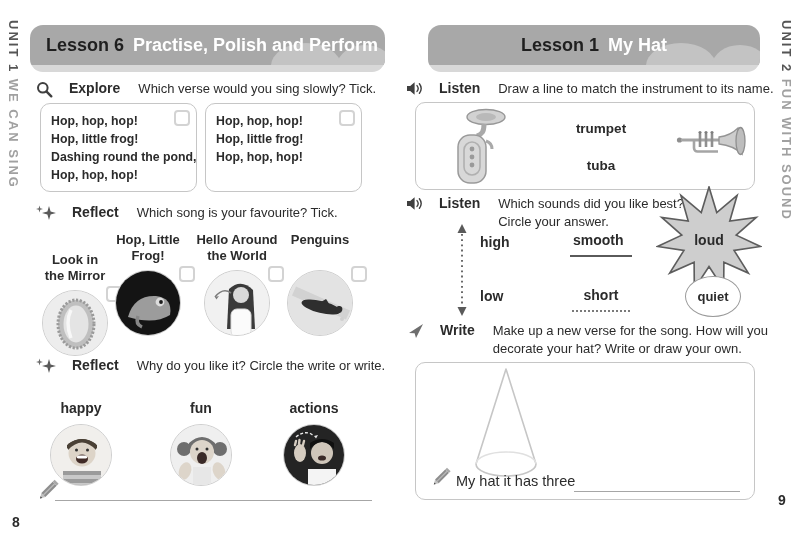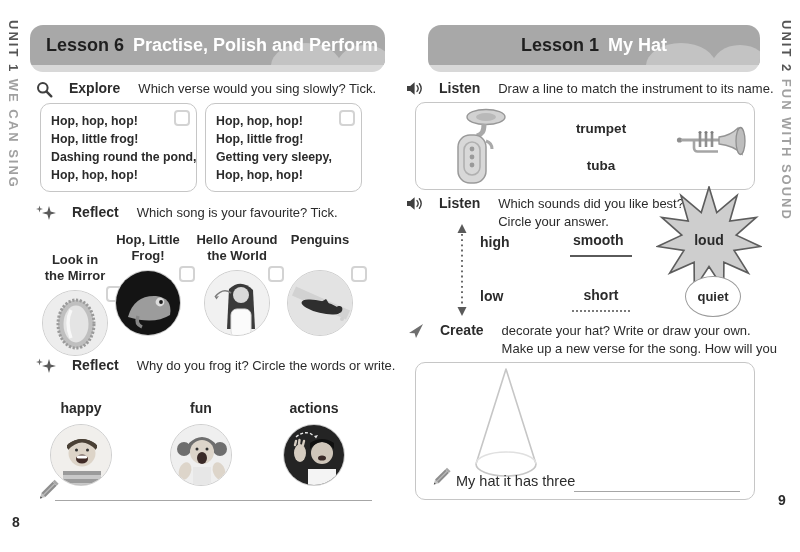--- a/index.html
+++ b/index.html
@@ -129,21 +129,20 @@
       <div>Hop, hop, hop!</div>
       <div>Hop, little frog!</div>
       <div>Dashing round the pond,</div>
       <div>Hop, hop, hop!</div>
       <div class="checkbox"></div>
     </div>
 
     <div class="verse-card verse-2">
       <div>Hop, hop, hop!</div>
       <div>Hop, little frog!</div>
-      <div>Getting very sleepy,</div>
       <div>Hop, hop, hop!</div>
       <div class="checkbox"></div>
     </div>
 
     <div class="activity-row" style="left:36px;top:204px;">
       <span class="icon">
         <svg width="20" height="16" viewBox="0 0 20 16">
             <path d="M13 1 L14.6 6.4 L20 8 L14.6 9.6 L13 15 L11.4 9.6 L6 8 L11.4 6.4 Z" fill="#5a5a5a"></path>
             <path d="M3.5 0.5 L4.3 3.2 L7 4 L4.3 4.8 L3.5 7.5 L2.7 4.8 L0 4 L2.7 3.2 Z" fill="#6a6a6a"></path>
           </svg>
@@ -223,21 +222,21 @@
 
     <div class="activity-row" style="left:36px;top:357px;">
       <span class="icon">
         <svg width="20" height="16" viewBox="0 0 20 16">
             <path d="M13 1 L14.6 6.4 L20 8 L14.6 9.6 L13 15 L11.4 9.6 L6 8 L11.4 6.4 Z" fill="#5a5a5a"></path>
             <path d="M3.5 0.5 L4.3 3.2 L7 4 L4.3 4.8 L3.5 7.5 L2.7 4.8 L0 4 L2.7 3.2 Z" fill="#6a6a6a"></path>
           </svg>
       </span>
       <span class="activity-label">Reflect</span>
       <span class="activity-text">
-          <span>Why do you frog it? Circle the words or write.</span>
+          <span>Why do you like it? Circle the write or write.</span>
         </span>
     </div>
 
     <div class="reason-col" style="left:35px;">
       <div class="reason-word">happy</div>
       <div class="circle-img">
         <svg width="62" height="62" viewBox="0 0 62 62">
             <rect width="62" height="62" fill="#f1efec"></rect>
             <circle cx="31" cy="28" r="13.5" fill="#ddd4c8"></circle>
             <path d="M16 24 Q31 6 46 24 L46 20 Q31 8 16 20 Z" fill="#4a4035"></path>
@@ -406,24 +405,24 @@
     <div class="quiet-circle">
       <span>quiet</span>
     </div>
 
     <div class="activity-row" style="left:8px;top:322px;">
       <span class="icon">
         <svg width="16" height="16" viewBox="0 0 16 16">
             <path d="M1 10 L15 1 L8 15 L6.6 10.3 Z" fill="#6e6e6e"></path>
           </svg>
       </span>
-      <span class="activity-label">Create</span>
-      <span class="activity-text">
+      <span class="activity-label">Write</span>
+      <span class="activity-text">
+        <span>Make up a new verse for the song. How will you</span>
         <span>decorate your hat? Write or draw your own.</span>
-        <span>Make up a new verse for the song. How will you</span>
       </span>
     </div>
 
     <div class="create-card">
       <span class="hat-outline">
         <svg width="84" height="116" viewBox="0 0 84 116">
             <path d="M42 4 L12 99 A30 12 0 1 0 72 99 Z" fill="#ffffff" stroke="#c6c6c6" stroke-width="1.6" stroke-linejoin="round"></path>
             <path d="M12 99 A30 12 0 0 1 72 99" stroke="#e0e0e0" stroke-width="1.4" fill="none"></path>
           </svg>
       </span>

